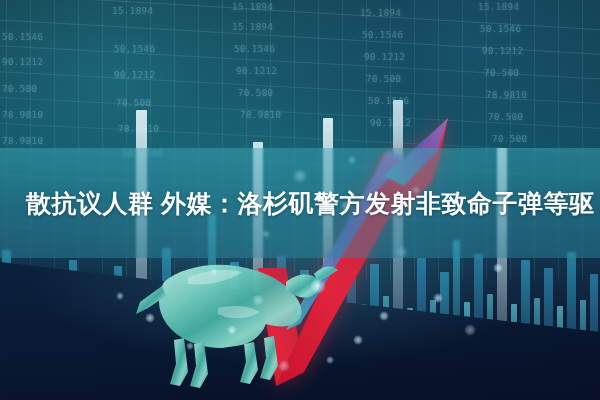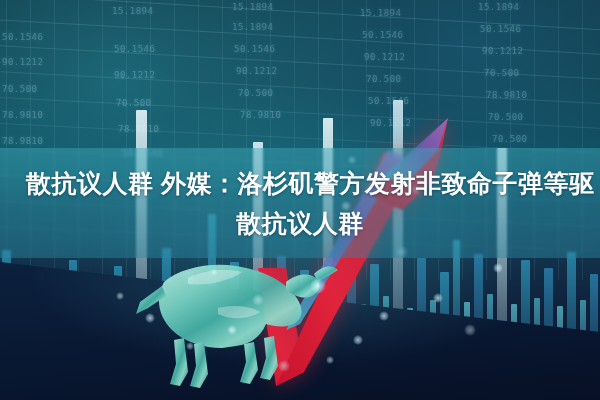--- a/index.html
+++ b/index.html
@@ -319,16 +319,15 @@
       <div class="spark" style="left: 493px; top: 263px; width: 10px; height: 10px; opacity: 0.69;"></div>
       <div class="spark" style="left: 116px; top: 292px; width: 8px; height: 8px; opacity: 0.57;"></div>
       <div class="spark" style="left: 262px; top: 230px; width: 8px; height: 8px; opacity: 0.57;"></div>
       <div class="spark" style="left: 379px; top: 311px; width: 10px; height: 10px; opacity: 0.69;"></div>
       <div class="spark" style="left: 326px; top: 356px; width: 8px; height: 8px; opacity: 0.57;"></div>
     </div>
 
   <div class="band"></div>
   <div class="headline">
     <span class="hl-line l1">散抗议人群 外媒：洛杉矶警方发射非致命子弹等驱</span>
-    <span class="hl-line l2">散抗议人群</span>
   </div>
 
 </div>
 
 </body></html>

